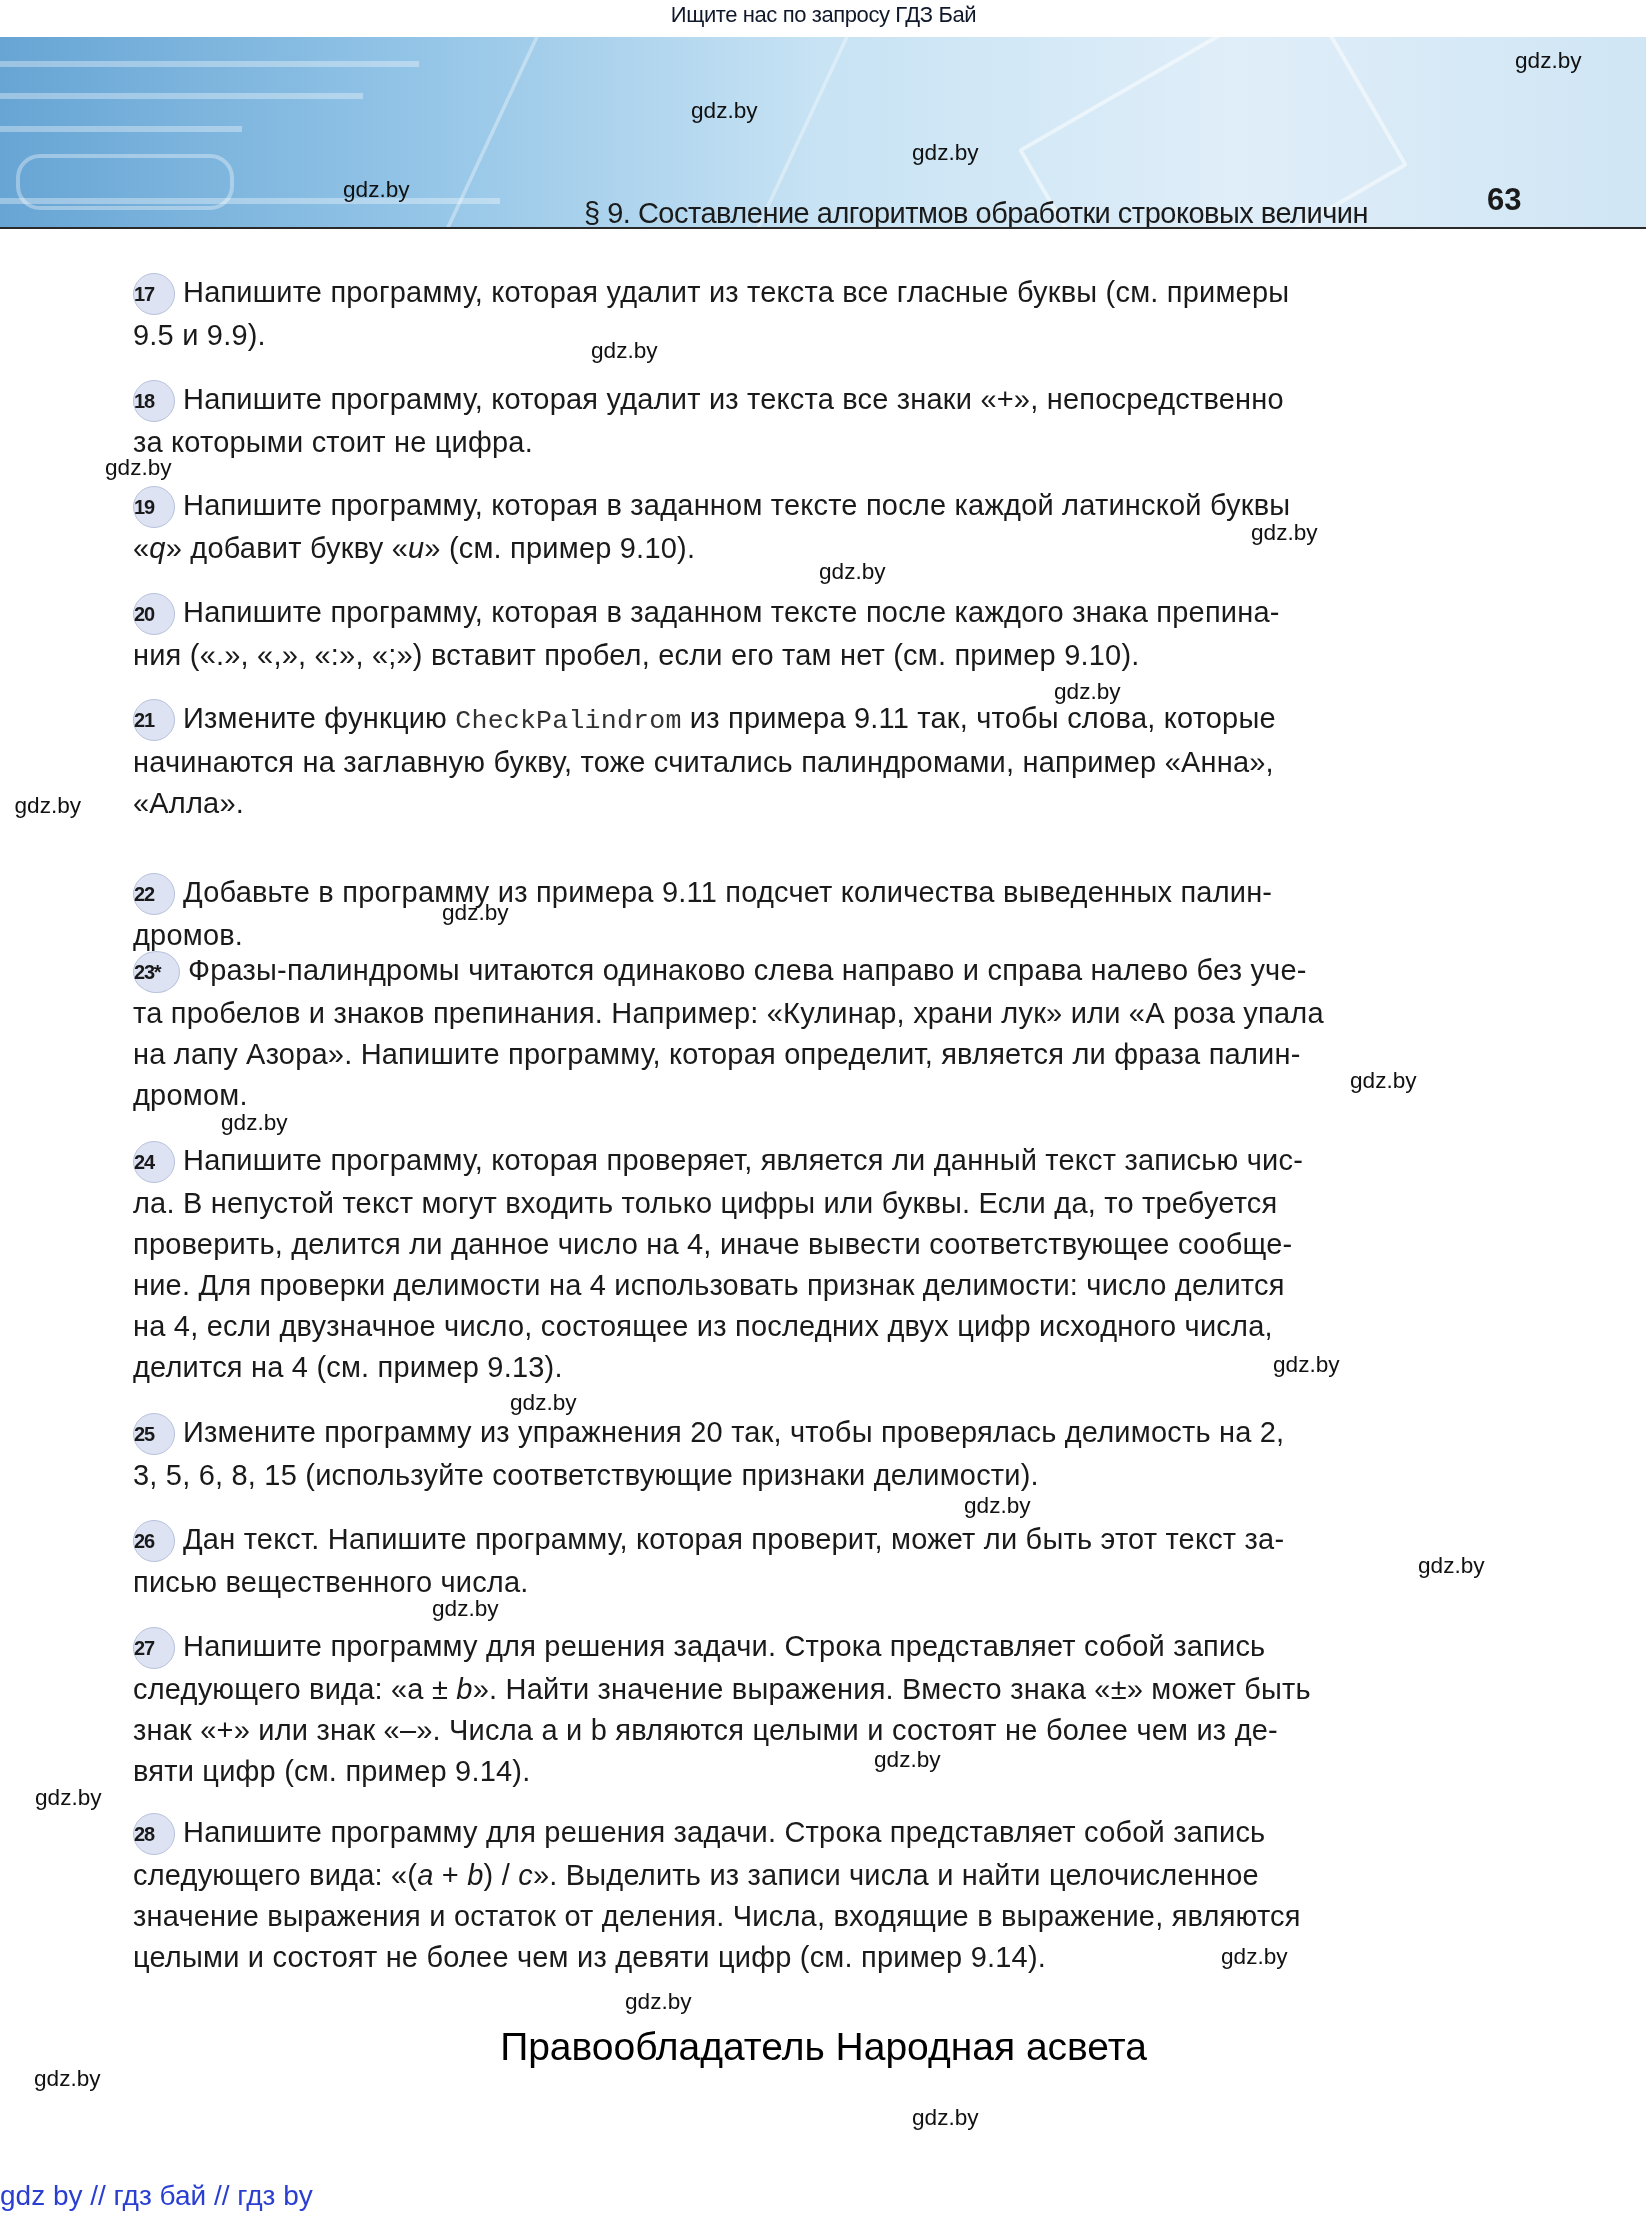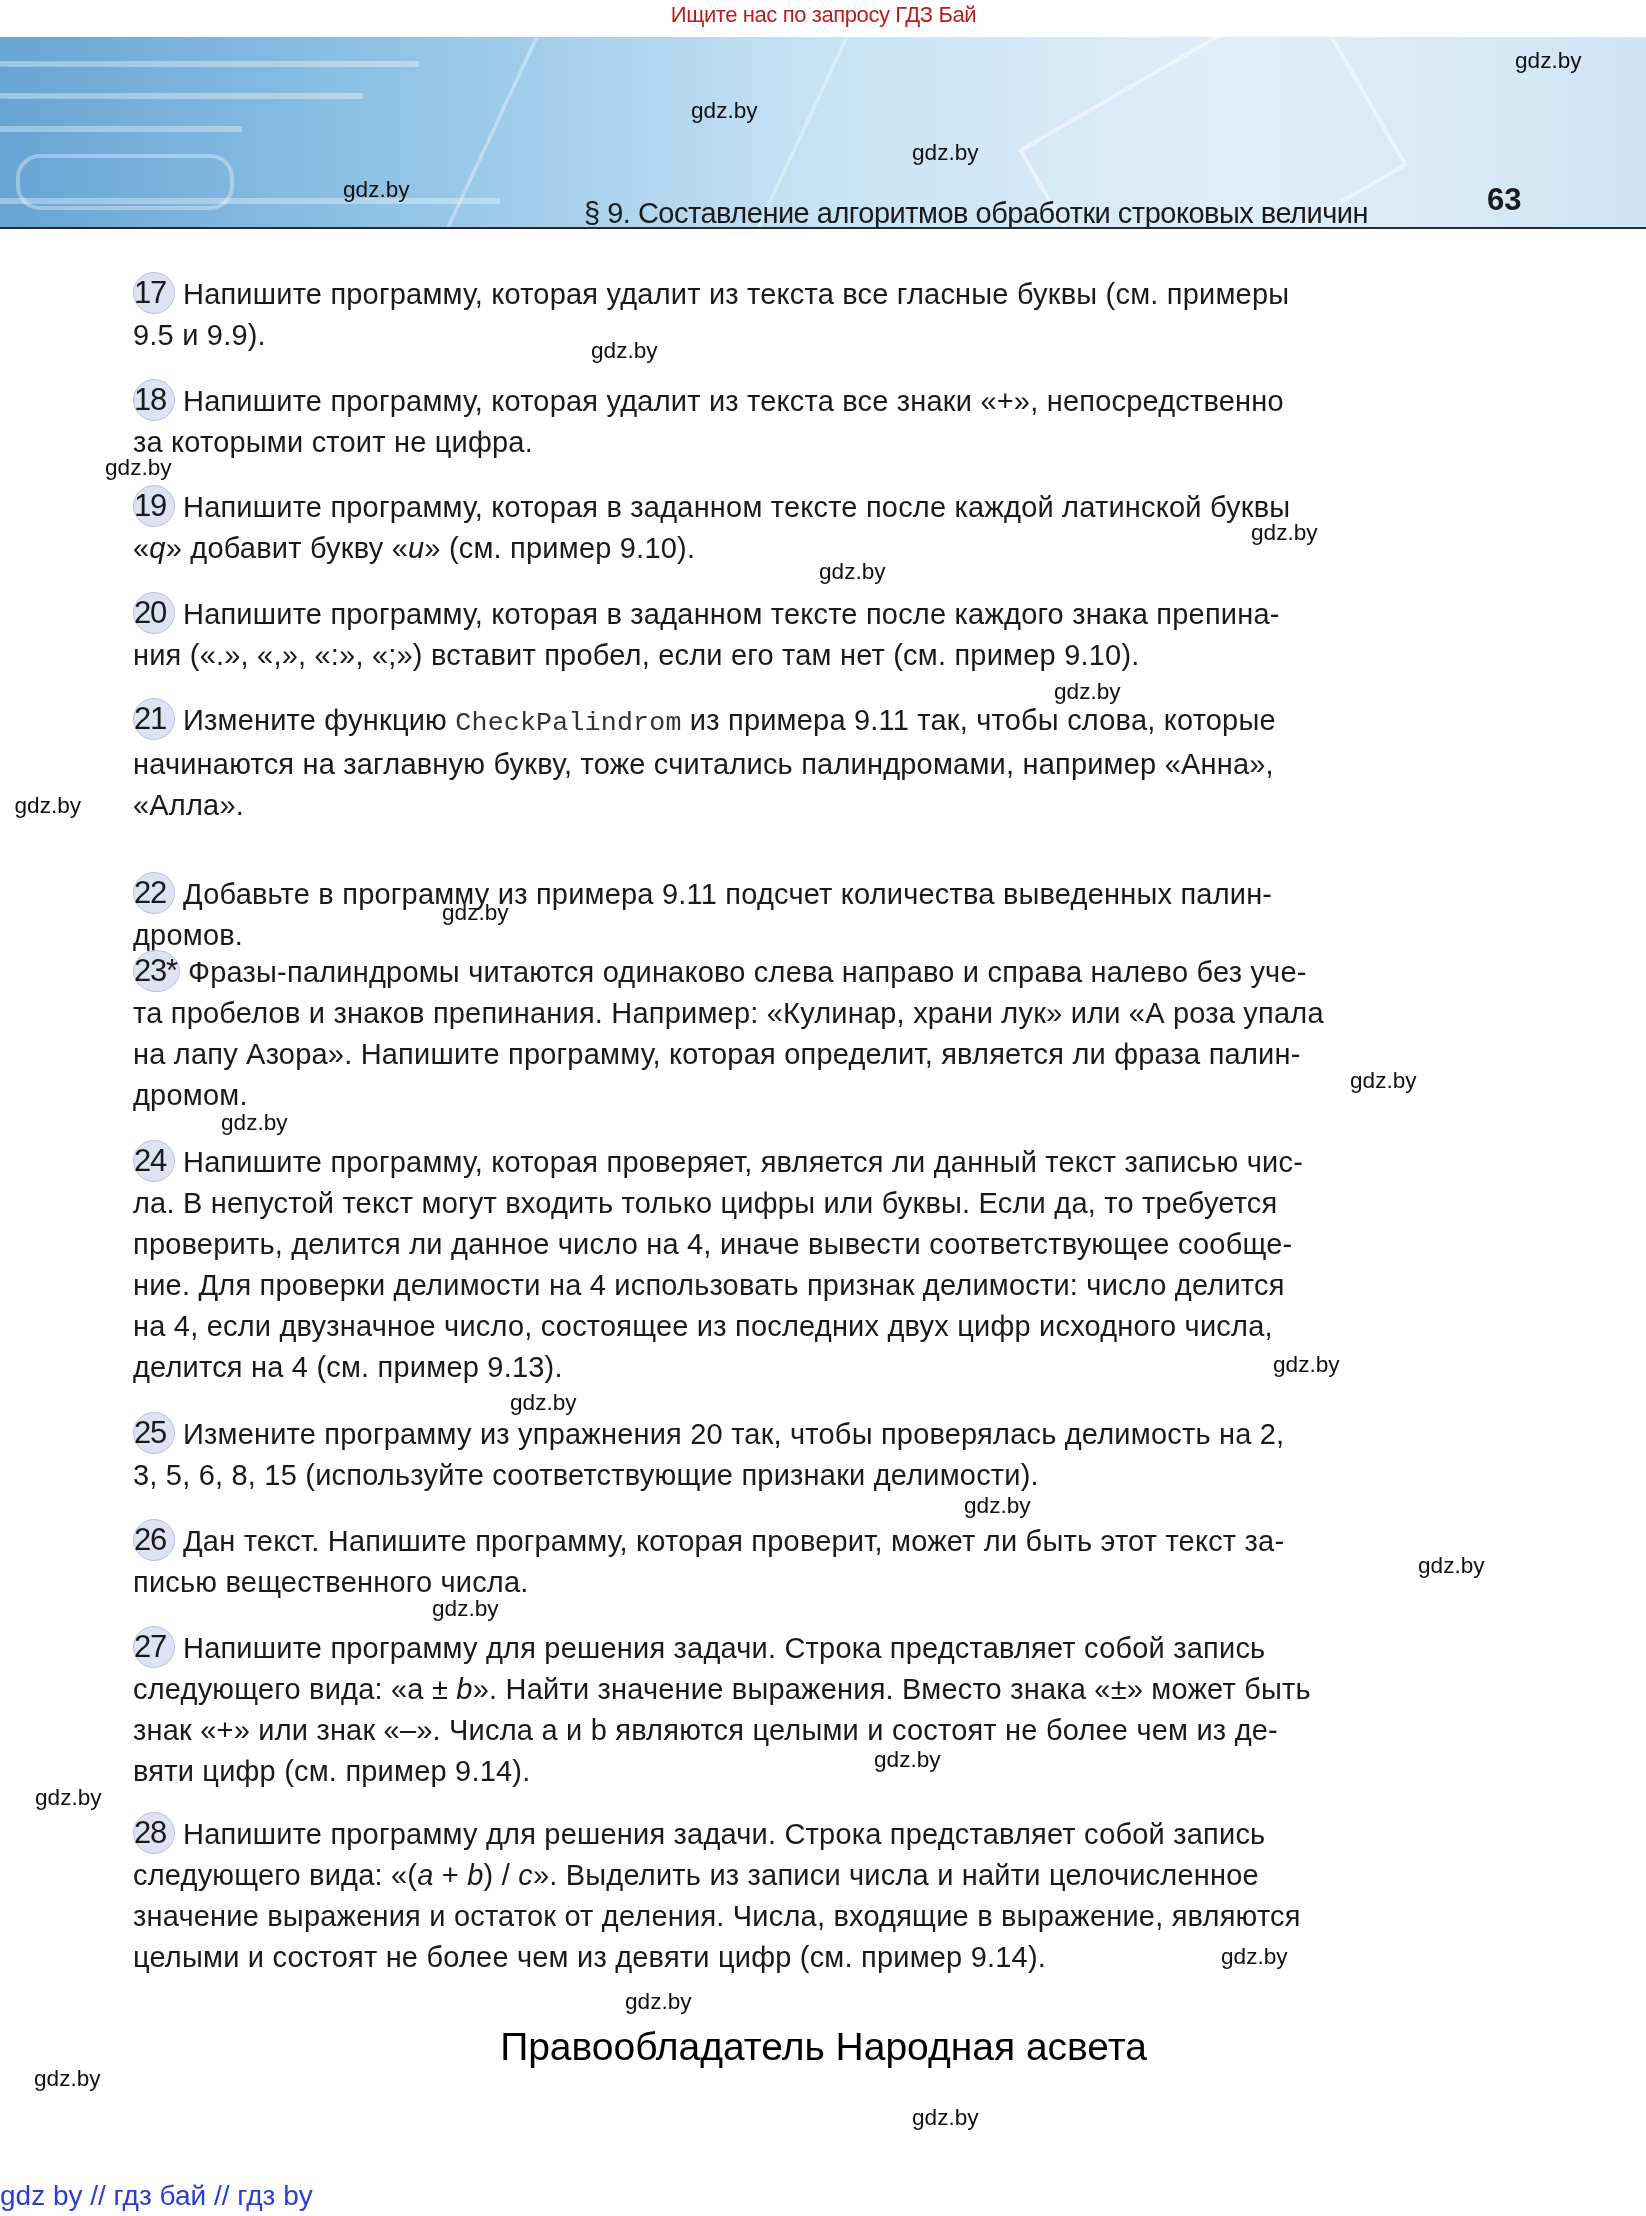--- a/index.html
+++ b/index.html
@@ -4,21 +4,21 @@
 <style>
   html, body { margin: 0; padding: 0; }
   body {
     width: 1647px; height: 2216px; position: relative; overflow: hidden;
     background: #ffffff;
     font-family: "Liberation Sans", "DejaVu Sans", sans-serif;
     color: #1a1a1a;
   }
   .top-note {
     position: absolute; top: 1.6px; left: 0; width: 1647px; text-align: center;
-    font-size: 22px; color: #b91c1c; letter-spacing: -0.4px;
+    font-size: 22px; color: #0f172a; letter-spacing: -0.4px;
   }
   .banner {
     position: absolute; top: 37px; left: 0; width: 1647px; height: 190px;
     background:
       linear-gradient(90deg, rgba(95,160,210,0.95) 0%, rgba(135,190,228,0.9) 25%, rgba(190,222,242,0.85) 50%, rgba(220,236,248,0.9) 75%, rgba(205,228,244,0.95) 100%);
     overflow: hidden;
   }
   .banner .trace { position: absolute; border: 4.8px solid rgba(255,255,255,0.35); border-radius: 3.2px; }
   .banner .line { position: absolute; height: 5.6px; background: rgba(255,255,255,0.35); }
   .banner-rule {
@@ -34,21 +34,21 @@
   }
   .wm { position: absolute; font-size: 22.6px; color: #111; white-space: nowrap; }
   .exercise { position: absolute; left: 133px; width: 1322px; }
   .ex-line {
     font-size: 29px; line-height: 41px; text-align: justify; text-align-last: left;
     letter-spacing: 0.2px;
   }
   .badge {
     display: inline-block; width: 42px; height: 42px; border-radius: 50%;
     background: #dde3f3; border: 1.2px solid #b8c2dc; box-sizing: border-box;
-    text-align: right; line-height: 40px; font-size: 31px; font-weight: normal;
+    text-align: right; line-height: 40px; font-size: 20px; font-weight: bold;
     color: #1a1a1a; vertical-align: 0.8px; margin-right: 8px; letter-spacing: -1.2px;
   }
   .badge.star { width: 47px; }
   .mono { font-family: "Liberation Mono", "DejaVu Sans Mono", monospace; font-size: 26.6px; color: #333; }
   .it { font-style: italic; }
   .rights {
     position: absolute; top: 2025px; left: 0; width: 1647px; text-align: center;
     font-size: 39px; color: #000000;
   }
   .footer-links {

